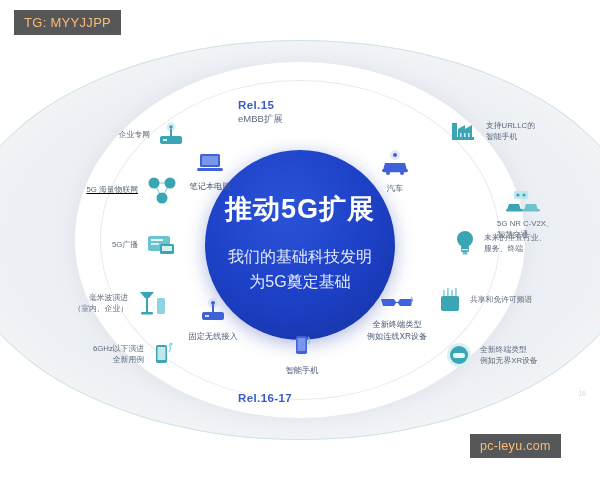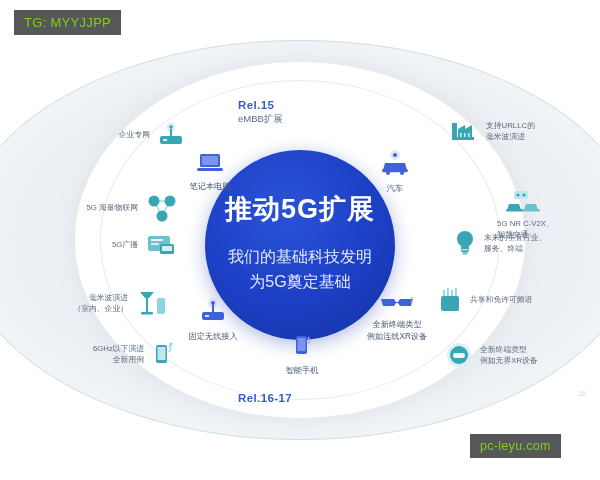--- a/index.html
+++ b/index.html
@@ -65,21 +65,21 @@
   .node.stack{flex-direction:column;align-items:center;}
   .node.stack .lbl{text-align:center;margin-top:7px;}
 
   .ic{display:block;flex:none;}
 
   
   .node.inner .lbl{color:#4a5a78;font-size:8.2px;}
 
   
   .wm{
-    position:absolute;background:#555759;color:#84cc16;
+    position:absolute;background:#555759;color:#fdba74;
     font-size:13px;letter-spacing:.3px;
     padding:5px 10px;
   }
   .wm-tl{left:14px;top:10px;}
   .wm-br{left:470px;top:434px;font-size:12.5px;}
 
   .pageno{
     position:absolute;right:14px;top:390px;
     font-size:7px;color:#d2d7dd;
   }
@@ -164,21 +164,21 @@
     <div class="lbl">企业专网</div>
     <svg class="ic" width="30" height="26" viewBox="0 0 30 26">
       <circle cx="15" cy="5" r="4.5" fill="#bfe4e8" opacity=".6"></circle>
       <circle cx="15" cy="5" r="1.8" fill="#3aa6b4"></circle>
       <rect x="14" y="7" width="2" height="7" fill="#3aa6b4"></rect>
       <rect x="4" y="14" width="22" height="8" rx="2" fill="#3aa6b4"></rect>
       <rect x="7" y="17" width="4" height="2" fill="#ffffff" opacity=".8"></rect>
     </svg>
   </div>
 
-  <div class="node left" style="left:40px;top:192px;width:140px;">
+  <div class="node left" style="left:40px;top:174px;width:140px;text-decoration:underline;">
     <div class="lbl">5G 海量物联网</div>
     <svg class="ic" width="36" height="32" viewBox="0 0 36 32">
       <line x1="10" y1="9" x2="26" y2="9" stroke="#8fd0d8" stroke-width="1.2"></line>
       <line x1="10" y1="9" x2="18" y2="24" stroke="#8fd0d8" stroke-width="1.2"></line>
       <line x1="26" y1="9" x2="18" y2="24" stroke="#8fd0d8" stroke-width="1.2"></line>
       <circle cx="10" cy="9" r="5.5" fill="#3aa6b4"></circle>
       <circle cx="26" cy="9" r="5.5" fill="#3aa6b4"></circle>
       <circle cx="18" cy="24" r="5.5" fill="#3aa6b4"></circle>
     </svg>
   </div>
@@ -219,21 +219,21 @@
   <div class="node right" style="left:448px;top:118px;width:140px;">
     <svg class="ic" width="32" height="26" viewBox="0 0 32 26">
       <rect x="4" y="5" width="5" height="14" fill="#3aa6b4"></rect>
       <path d="M10 11 l7 -4 v4 l7 -4 v12 H10 Z" fill="#3aa6b4"></path>
       <rect x="4" y="19" width="22" height="3" fill="#3aa6b4"></rect>
       <rect x="12" y="15" width="1.6" height="4" fill="#ffffff" opacity=".75"></rect>
       <rect x="16" y="15" width="1.6" height="4" fill="#ffffff" opacity=".75"></rect>
       <rect x="20" y="15" width="1.6" height="4" fill="#ffffff" opacity=".75"></rect>
     </svg>
     <div class="lbl">支持URLLC的
-毫米波演进</div>
+智能手机</div>
   </div>
 
   <div class="node right" style="left:450px;top:188px;width:145px;flex-direction:column;">
     <svg class="ic" width="38" height="30" viewBox="0 0 38 30">
       <rect x="10" y="3" width="14" height="8" rx="1.6" fill="#bfe7ec"></rect>
       <circle cx="14" cy="7" r="1.6" fill="#3aa6b4"></circle>
       <circle cx="20" cy="7" r="1.6" fill="#3aa6b4"></circle>
       <path d="M3 22 l2 -6 h10 l2 6 Z" fill="#3aa6b4"></path>
       <rect x="2" y="21" width="17" height="2.6" rx="1.3" fill="#3aa6b4"></rect>
       <path d="M20 22 l2 -6 h10 l2 6 Z" fill="#6dc3cd"></path>

